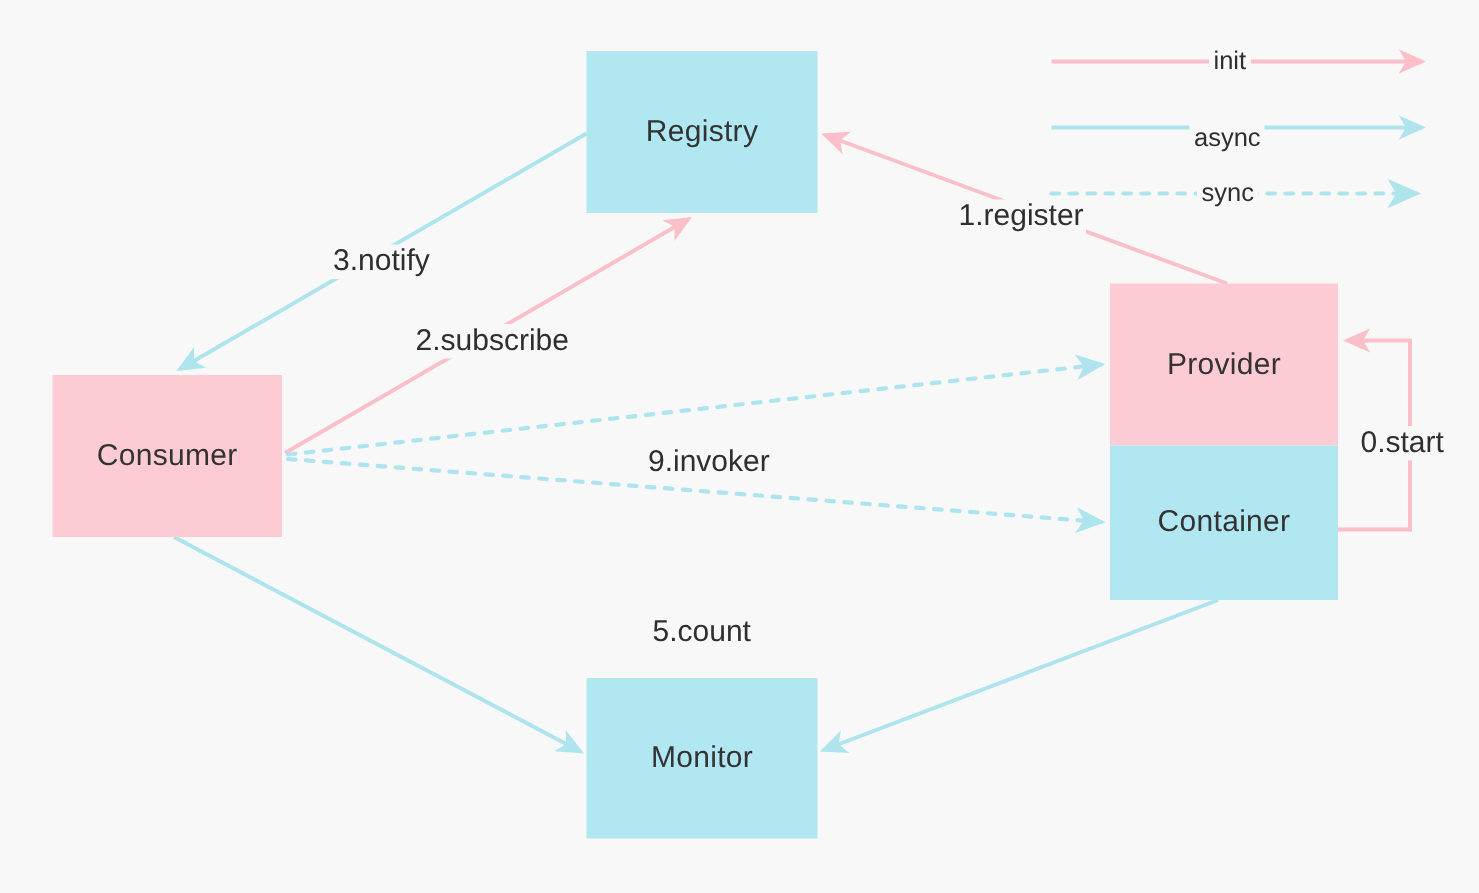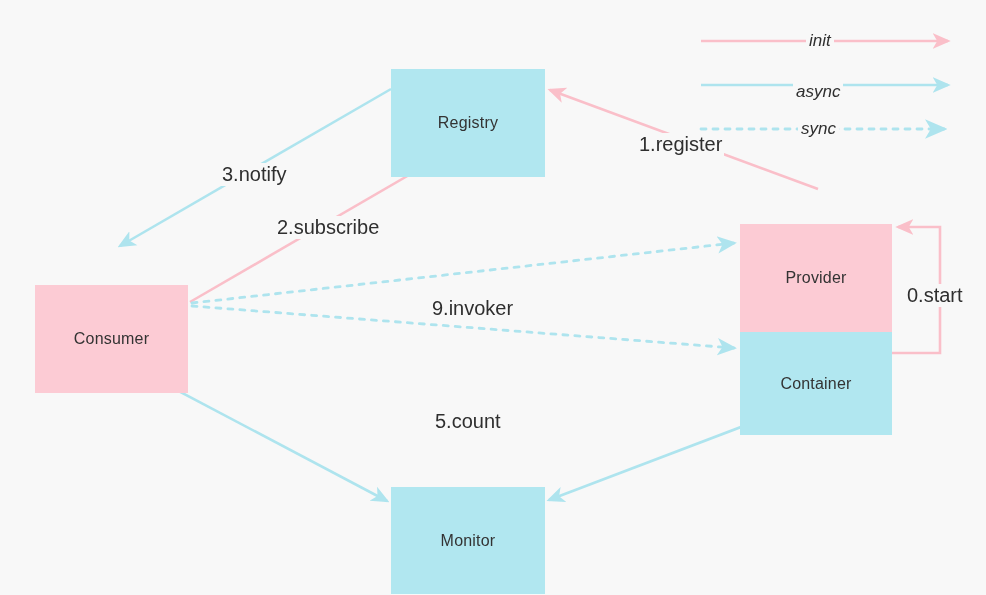--- a/index.html
+++ b/index.html
@@ -26,24 +26,23 @@
     top: 0;
     width: 986px;
     height: 595px;
   }
   .node {
     position: absolute;
     display: flex;
     align-items: center;
     justify-content: center;
     box-sizing: border-box;
-    font-size: 16px;
+    font-size: 20px;
     color: #333333;
     letter-spacing: 0.2px;
-    margin-top: 35px;
   }
   .node-pink { background: #fccbd4; }
   .node-cyan { background: #b1e7f0; }
 
   .edge-label {
     position: absolute;
     font-size: 20px;
     color: #2f2f2f;
     background: #f8f8f8;
     padding: 0 2px;
@@ -51,21 +50,20 @@
     line-height: 1.15;
   }
   .legend-label {
     position: absolute;
     font-size: 17px;
     color: #2f2f2f;
     background: #f8f8f8;
     padding: 0 3px;
     white-space: nowrap;
     line-height: 1.15;
-    font-style: italic;
   }
 </style>
 </head>
 <body>
 
 <div id="diagram-root">
 
   <svg id="edges" viewBox="0 0 986 595" xmlns="http://www.w3.org/2000/svg">
     <defs>
       <marker id="arrow-pink" viewBox="0 0 10 10" refX="8.5" refY="5" markerWidth="7" markerHeight="7" orient="auto-start-reverse">

